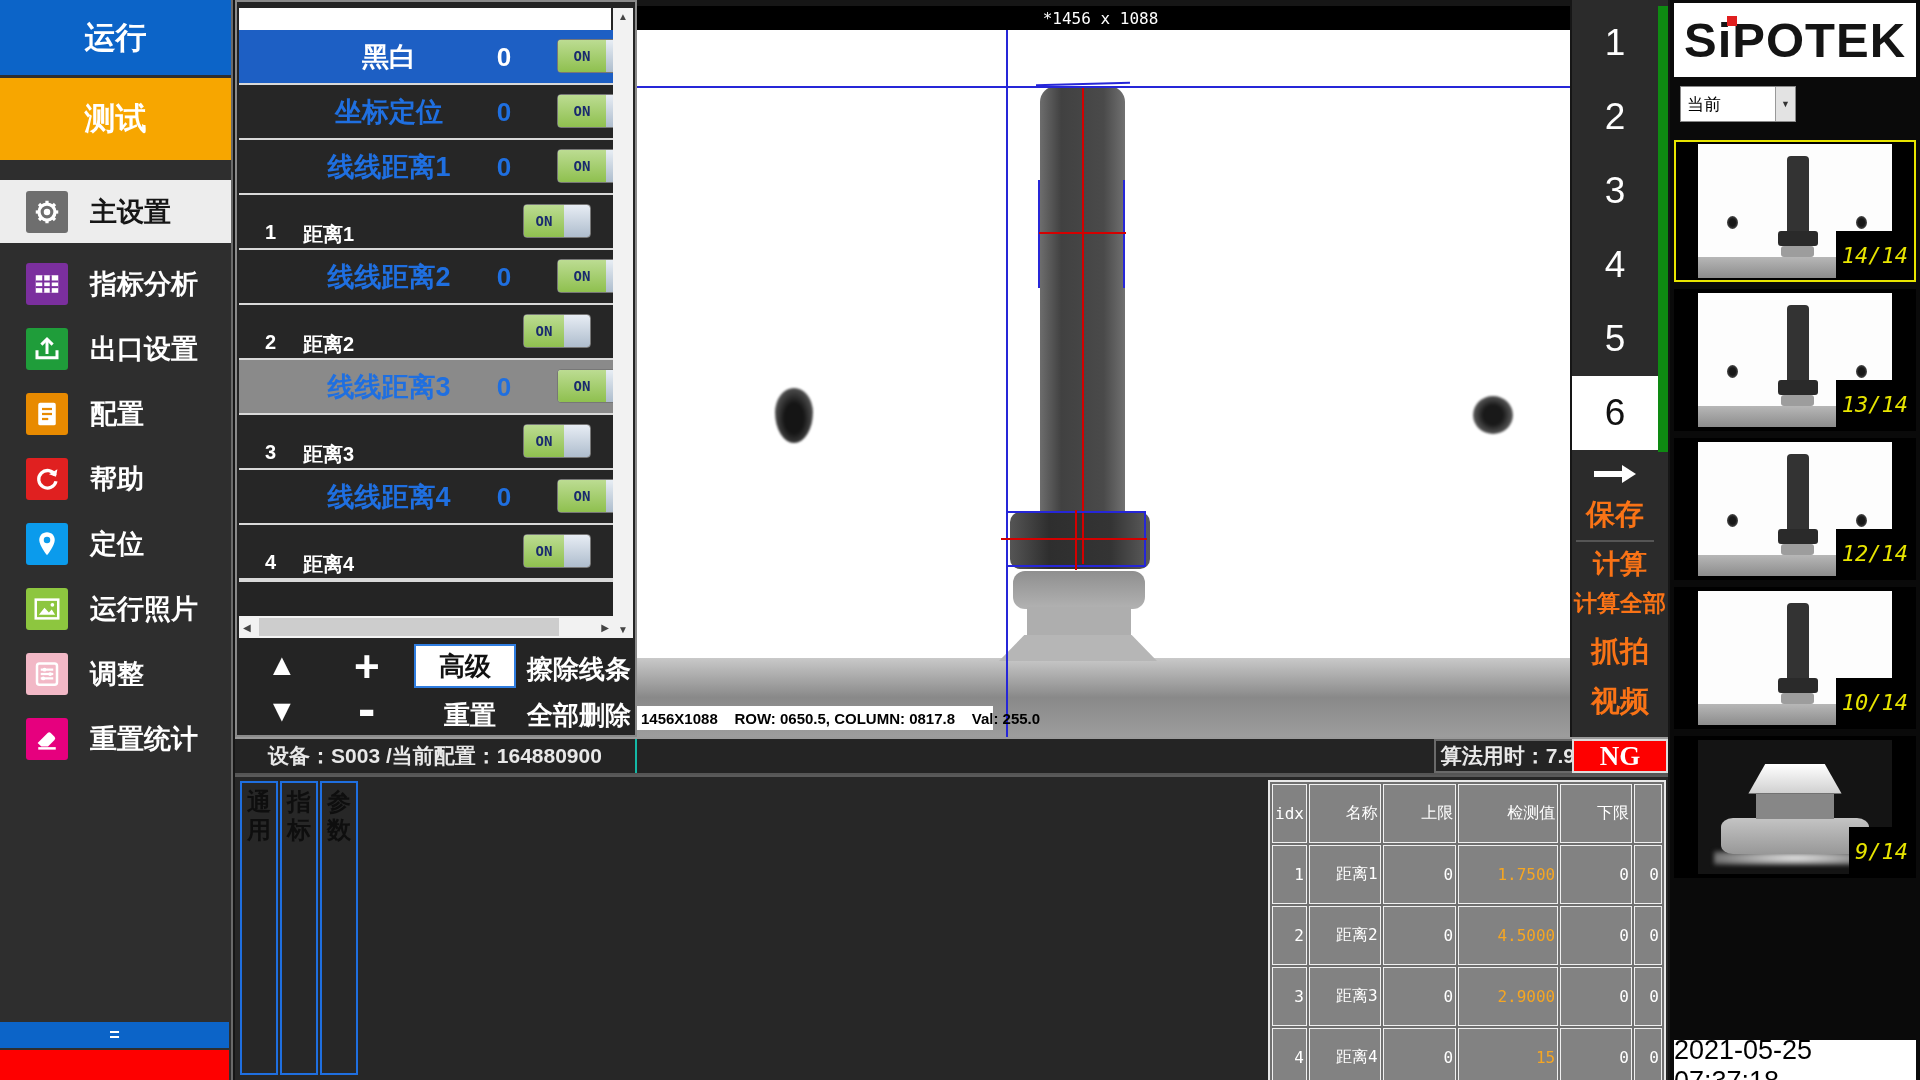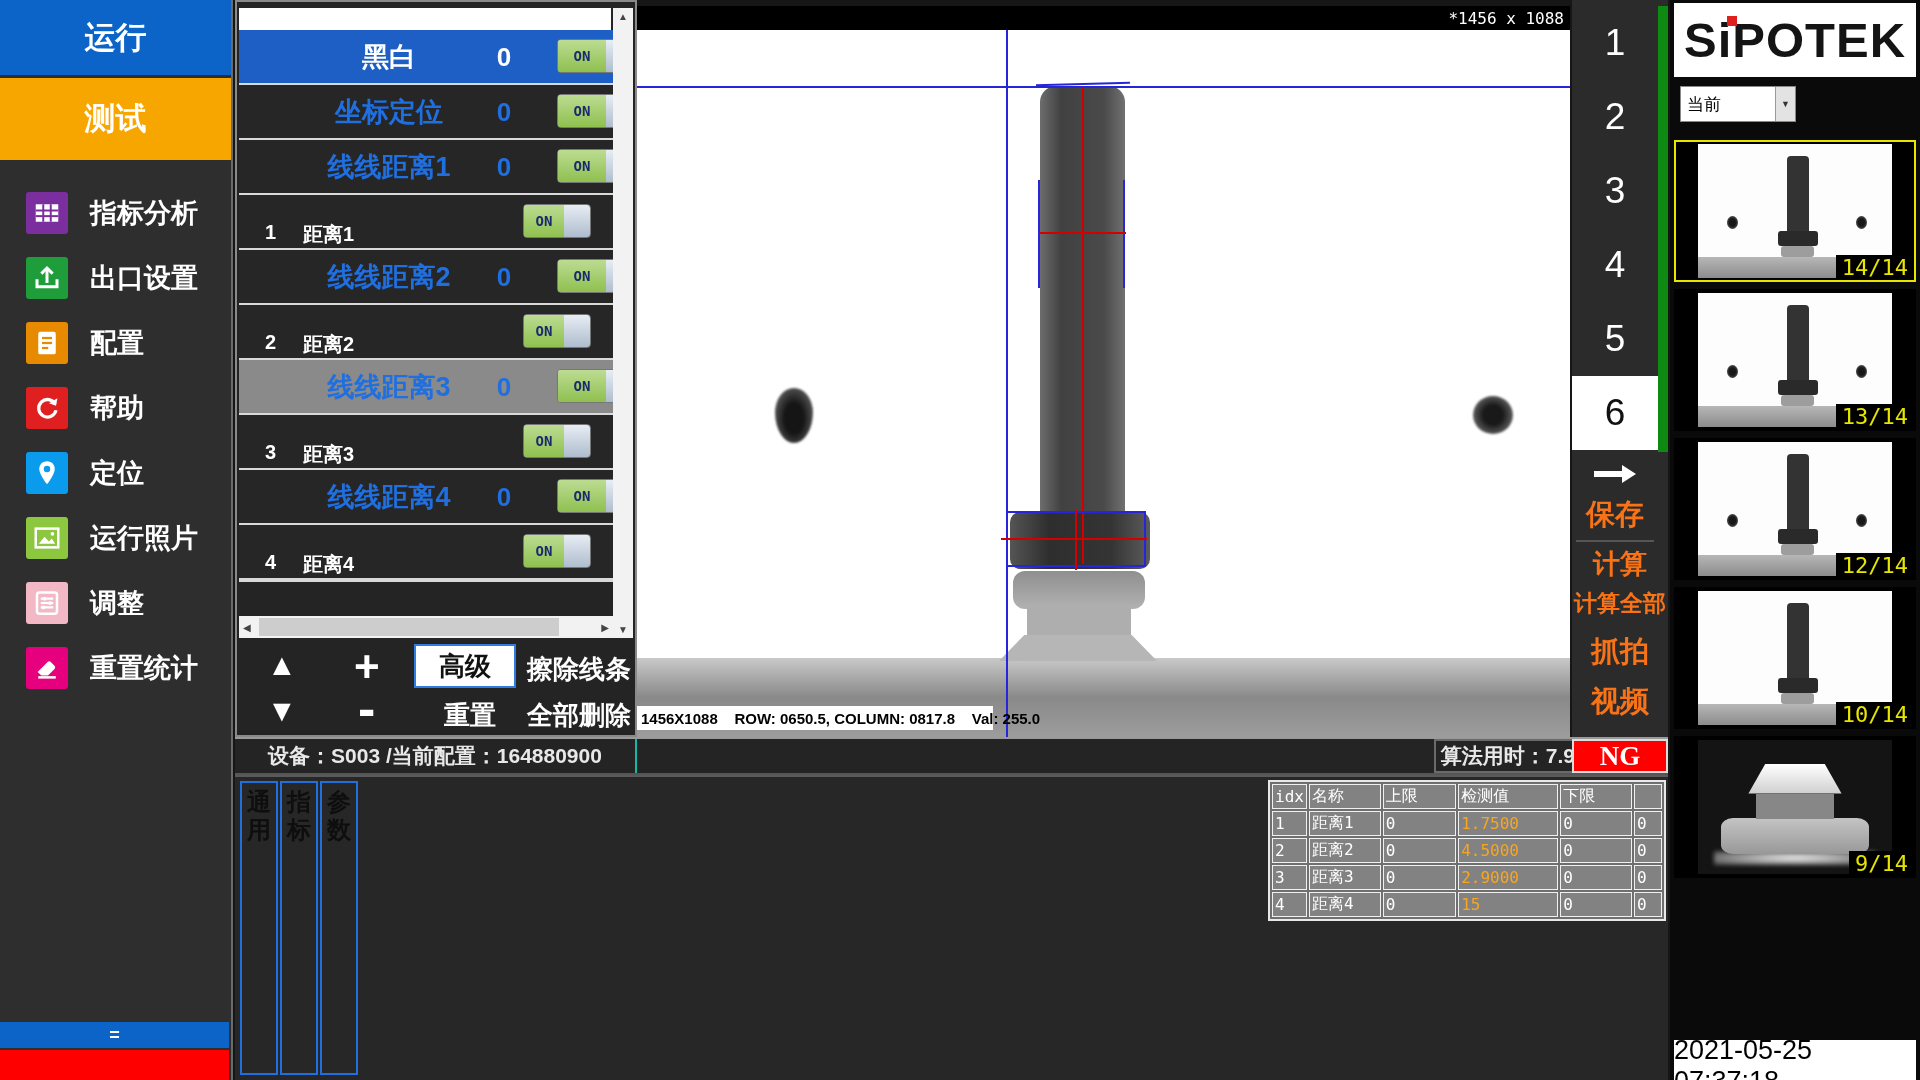--- a/index.html
+++ b/index.html
@@ -62,21 +62,21 @@
   .a-arrow{top:456px;height:36px;width:86px;}
   .a-save{top:494px;height:42px;font-size:29px;width:86px;}
   .a-div{position:absolute;top:540px;left:4px;width:78px;height:2px;background:#555;}
   .a-calc{top:546px;height:36px;font-size:27px;}
   .a-calcall{top:586px;height:34px;font-size:23px;}
   .a-snap{top:630px;height:44px;font-size:29px;}
   .a-video{top:680px;height:44px;font-size:29px;}
 
   
   .main-view{position:absolute;left:637px;top:6px;width:933px;height:731px;background:#fff;overflow:hidden;}
-  .mv-topbar{position:absolute;top:0;left:0;right:0;height:24px;background:#000;color:#fff;display:flex;justify-content:flex-end;align-items:center;padding-right:6px;font-family:"DejaVu Sans Mono",monospace;font-size:16px;}
+  .mv-topbar{position:absolute;top:0;left:0;right:0;height:24px;background:#000;color:#fff;display:flex;justify-content:center;align-items:center;padding-right:6px;font-family:"DejaVu Sans Mono",monospace;font-size:16px;}
   .mv-floor{position:absolute;left:0;right:0;top:652px;bottom:0;background:linear-gradient(180deg,#c9c9c9,#898989 50%,#9d9d9d);}
   .mv-rod{position:absolute;left:403px;top:80px;width:85px;height:428px;background:linear-gradient(90deg,#6d6d6d,#414141 25%,#4a4a4a 75%,#717171);border-radius:16px 16px 0 0;}
   .mv-head{position:absolute;left:373px;top:506px;width:140px;height:57px;background:linear-gradient(90deg,#555,#2e2e2e 28%,#343434 72%,#5c5c5c);border-radius:10px;}
   .mv-bun{position:absolute;left:376px;top:565px;width:132px;height:38px;background:linear-gradient(180deg,#8f8f8f,#b2b2b2);border-radius:12px;}
   .mv-neck{position:absolute;left:390px;top:601px;width:104px;height:30px;background:#aeaeae;}
   .mv-flare{position:absolute;left:362px;top:629px;width:158px;height:26px;background:#b6b6b6;clip-path:polygon(16% 0,84% 0,100% 100%,0 100%);}
   .mv-blob-l{position:absolute;left:138px;top:382px;width:38px;height:55px;background:radial-gradient(ellipse at 50% 55%,#151515 35%,#4a4a4a 68%,#c4c4c4);border-radius:50%/44% 44% 56% 56%;filter:blur(1px);}
   .mv-blob-r{position:absolute;left:836px;top:390px;width:40px;height:38px;background:radial-gradient(circle,#191919 35%,#555 68%,#c6c6c6);border-radius:50%;filter:blur(1px);}
   .ln{position:absolute;}
   .bl{background:#2626d8;} .rd{background:#d40000;}
@@ -91,21 +91,21 @@
   .head-redh{left:364px;top:532px;width:146px;height:2px;}
   .head-redv{left:438px;top:504px;width:2px;height:60px;}
   .mv-info{position:absolute;left:0;top:700px;width:356px;height:24px;background:#fff;color:#000;display:flex;align-items:center;padding-left:4px;font-size:15px;font-weight:bold;white-space:pre;}
 
   
   .bottom-strip{position:absolute;left:235px;top:775px;width:1433px;height:305px;background:#272727;border-top:2px solid #5a5a5a;}
   .vtab{position:absolute;top:4px;width:38px;height:294px;border:2px solid #1f6fe0;color:#0e0e0e;font-size:24px;font-weight:bold;text-align:center;line-height:1.15;padding-top:5px;word-break:break-all;}
 
   
   .meas-table{position:absolute;left:1033px;top:3px;width:398px;border-collapse:separate;border-spacing:2px;background:#6f6f6f;border:2px solid #e8e8e8;font-family:"DejaVu Sans Mono",monospace;font-size:16px;color:#fff;}
-  .meas-table th,.meas-table td{background:#828282;border:1px solid #f0f0f0;text-align:left;padding:1px 2px;font-weight:normal;height:23px;}
+  .meas-table th,.meas-table td{background:#828282;border:1px solid #f0f0f0;text-align:right;padding:18px 2px;font-weight:normal;height:23px;}
   .meas-table td.val-col{color:#f5a623;}
   .c0{width:34px;}.c1{width:80px;}.c2{width:82px;}.c3{width:106px;}.c4{width:80px;}.c5{width:30px;}
 
   
   .right-panel{position:absolute;left:1670px;top:0;width:250px;height:1080px;background:#0a0a0a;}
   .logo-box{position:absolute;left:4px;top:3px;width:242px;height:74px;background:#fff;display:flex;align-items:center;justify-content:center;}
   .logo-text{font-size:49px;font-weight:bold;color:#141414;letter-spacing:1px;}
   .logo-dot{position:absolute;left:53px;top:13px;width:10px;height:10px;background:#e01f1f;}
   .dropdown{position:absolute;left:10px;top:86px;width:116px;height:36px;background:#fff;border:1px solid #888;display:flex;align-items:stretch;}
   .dd-val{flex:1;display:flex;align-items:center;padding-left:6px;font-size:17px;color:#000;}
@@ -118,32 +118,47 @@
   .t-floor{position:absolute;left:0;right:0;bottom:0;height:16%;background:linear-gradient(180deg,#b7b7b7,#8c8c8c);}
   .t-rod{position:absolute;left:46%;width:11%;top:9%;bottom:34%;background:#333;border-radius:4px 4px 0 0;}
   .t-head{position:absolute;left:41%;width:21%;bottom:24%;height:11%;background:#2a2a2a;border-radius:3px;}
   .t-wash{position:absolute;left:43%;width:17%;bottom:16%;height:8%;background:#9d9d9d;border-radius:3px;}
   .t-dot{position:absolute;width:11px;height:13px;border-radius:50%;background:radial-gradient(#181818 40%,#777);top:54%;}
   .t-dot.l{left:15%;} .t-dot.r{right:13%;}
   .p-cap{position:absolute;left:26%;width:48%;top:18%;height:22%;background:linear-gradient(180deg,#ffffff,#cfcfcf);clip-path:polygon(18% 0,82% 0,100% 100%,0 100%);}
   .p-mid{position:absolute;left:30%;width:40%;top:40%;height:19%;background:#878787;}
   .p-base{position:absolute;left:12%;width:76%;top:58%;height:27%;background:linear-gradient(180deg,#c4c4c4,#989898);border-radius:12px/9px;}
   .p-glow{position:absolute;left:8%;width:84%;top:83%;height:10%;background:radial-gradient(#eee,#444);filter:blur(2px);}
-  .badge{position:absolute;right:0;bottom:0;background:#000;color:#e8e500;font-size:22px;font-family:"DejaVu Sans Mono",monospace;padding:0 6px;}
+  .badge{position:absolute;right:0;bottom:0;background:#000;color:#e8e500;font-size:22px;font-family:"DejaVu Sans Mono",monospace;padding:12px 6px;font-style:italic;}
   .datebar{position:absolute;left:4px;top:1040px;width:242px;height:51px;background:#fff;color:#000;font-size:27px;display:flex;align-items:center;justify-content:center;}
 </style>
 </head>
 <body>
 
 <div class="stage">
 
   <div class="sidebar">
     <div class="btn-run">运行</div>
     <div class="btn-test">测试</div>
     <div class="nav">
+      <div class="nav-item selected">
+        <span class="nav-icon" style="background:#6e6e6e">
+            <svg width="30" height="30" viewBox="0 0 24 24">
+              <g stroke="#fff" stroke-width="2.6">
+                <line x1="12" y1="3" x2="12" y2="21"></line>
+                <line x1="3" y1="12" x2="21" y2="12"></line>
+                <line x1="5.6" y1="5.6" x2="18.4" y2="18.4"></line>
+                <line x1="18.4" y1="5.6" x2="5.6" y2="18.4"></line>
+              </g>
+              <circle cx="12" cy="12" r="6.4" fill="#6e6e6e" stroke="#fff" stroke-width="2.6"></circle>
+              <circle cx="12" cy="12" r="2.6" fill="#fff"></circle>
+            </svg>
+          </span>
+        <span>主设置</span>
+      </div>
       <div class="nav-item">
         <span class="nav-icon" style="background:#7b2f9e">
             <svg width="30" height="30" viewBox="0 0 24 24">
               <rect x="3" y="5" width="18" height="14" fill="#fff"></rect>
               <g stroke="#7b2f9e" stroke-width="1.6">
                 <line x1="3" y1="10" x2="21" y2="10"></line>
                 <line x1="3" y1="14.5" x2="21" y2="14.5"></line>
                 <line x1="9" y1="5" x2="9" y2="19"></line>
                 <line x1="15" y1="5" x2="15" y2="19"></line>
               </g>

